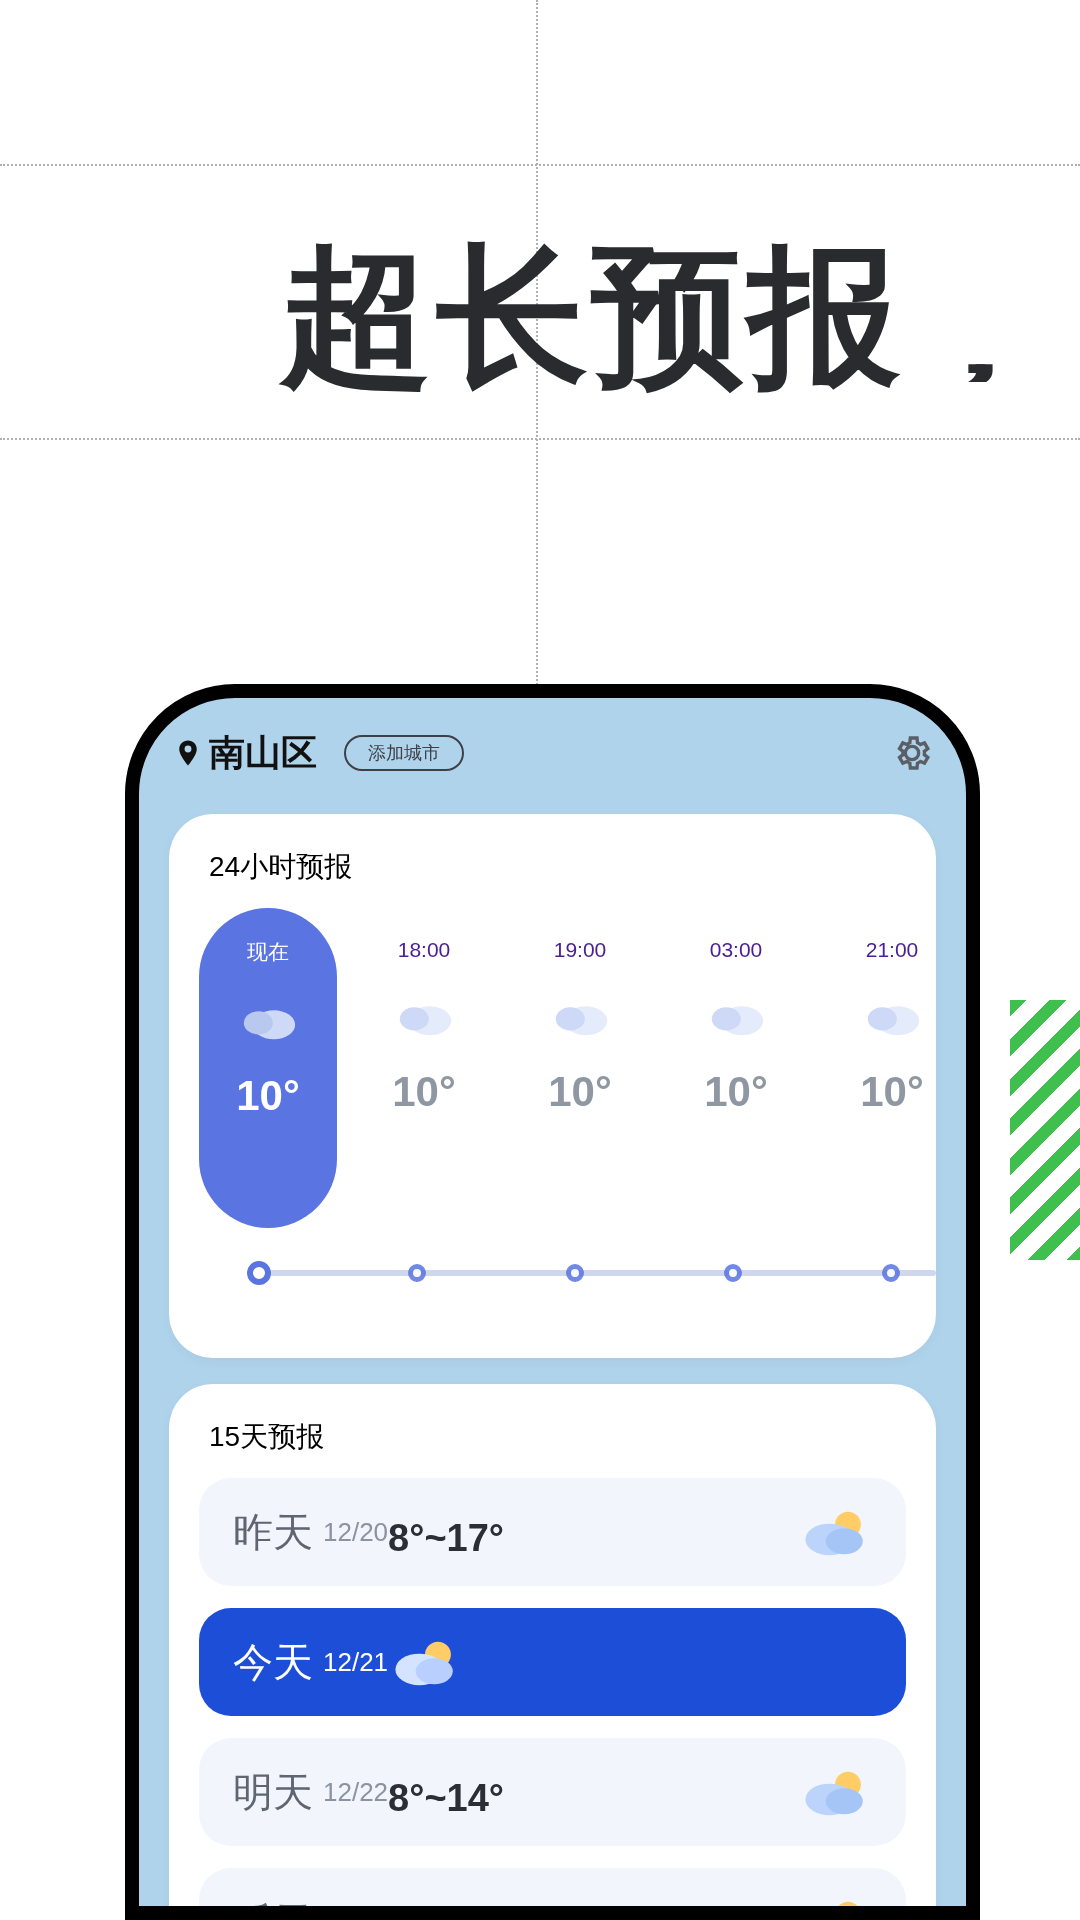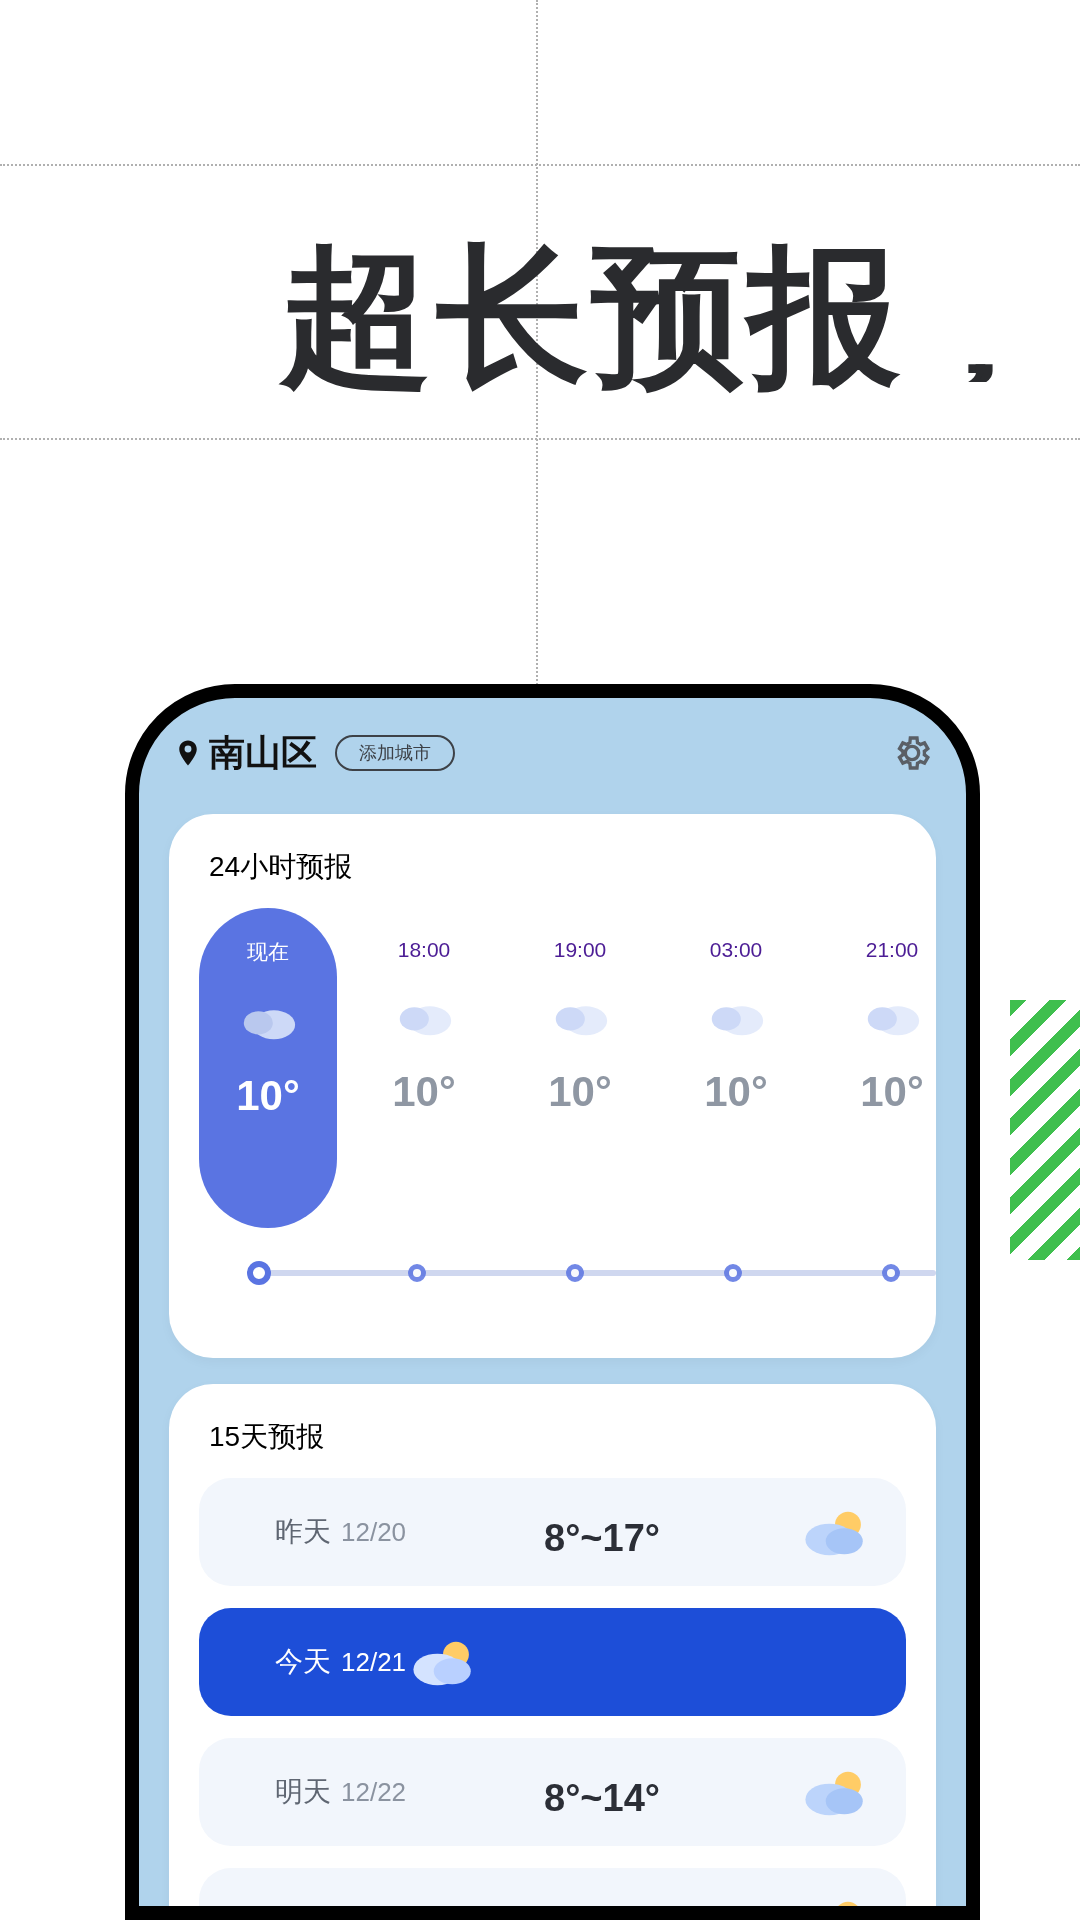--- a/index.html
+++ b/index.html
@@ -44,21 +44,21 @@
   background: #b0d3ec;
   overflow: hidden;
 }
 .phone-inner { padding: 20px 0 0 0; }
 
 
 .toprow {
   display: flex;
   align-items: center;
   padding: 0 34px;
-  gap: 18px;
+  gap: 27px;
   height: 70px;
 }
 .toprow .loc { font-size: 36px; font-weight: 700; color: #111; display:flex; align-items:center; gap:6px; }
 .pin { width: 30px; height: 30px; }
 .addcity {
   border: 2.5px solid #3d4147;
   border-radius: 30px;
   padding: 4px 22px;
   font-size: 18px;
   color: #3d4147;
@@ -122,26 +122,26 @@
 
 .days { display: flex; flex-direction: column; gap: 22px; }
 .dayrow {
   display: flex;
   align-items: center;
   border-radius: 32px;
   padding: 26px 34px;
   background: #f2f6fc;
 }
 .dayrow.active { background: #1d4ed8; color: #fff; }
-.dayrow .dname { font-size: 28px; font-weight: 500; margin-left: 42px; }
+.dayrow .dname { font-size: 40px; font-weight: 500; }
 .dayrow .ddate { font-size: 26px; margin-left: 10px; }
 .dayrow.active .dname, .dayrow.active .ddate, .dayrow.active .drange { color: #fff; }
 .dayrow:not(.active) .dname { color: #5f6672; }
 .dayrow:not(.active) .ddate { color: #8b93a0; }
-.dayrow .drange { flex: 1; text-align: center; font-size: 38px; font-weight: 700; color: #2b2e36; margin-top: 12px; }
+.dayrow .drange { flex: 1; font-size: 38px; font-weight: 700; color: #2b2e36; margin-top: 12px; }
 .dayrow svg.daycloud { width: 74px; height: 56px; }
 
 
 .stripes {
   position: absolute;
   right: -10px;
   top: 1000px;
   width: 80px;
   height: 260px;
   background: repeating-linear-gradient(135deg, #3fbf4e 0 12px, #fff 12px 28px);

